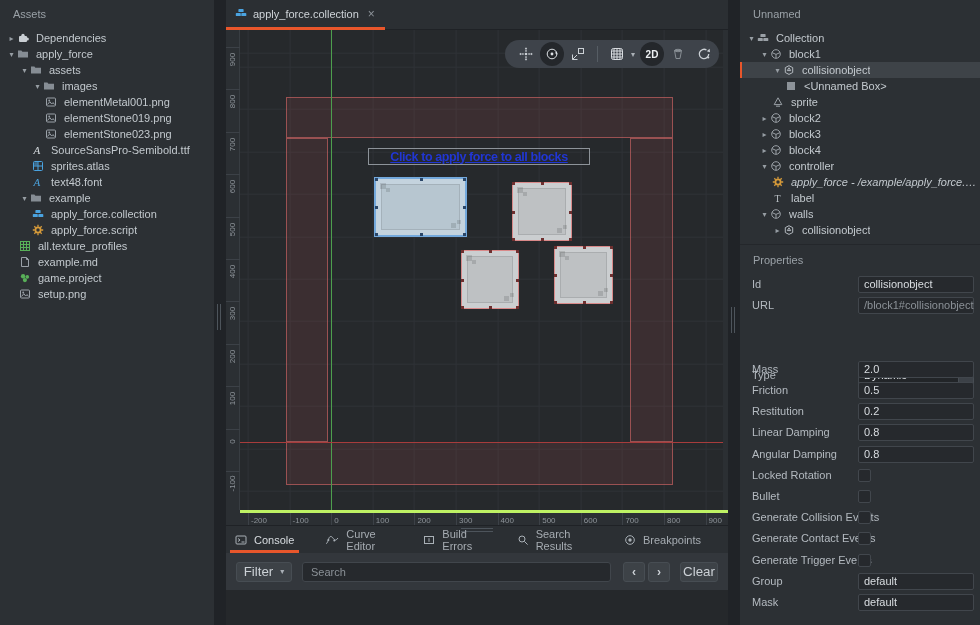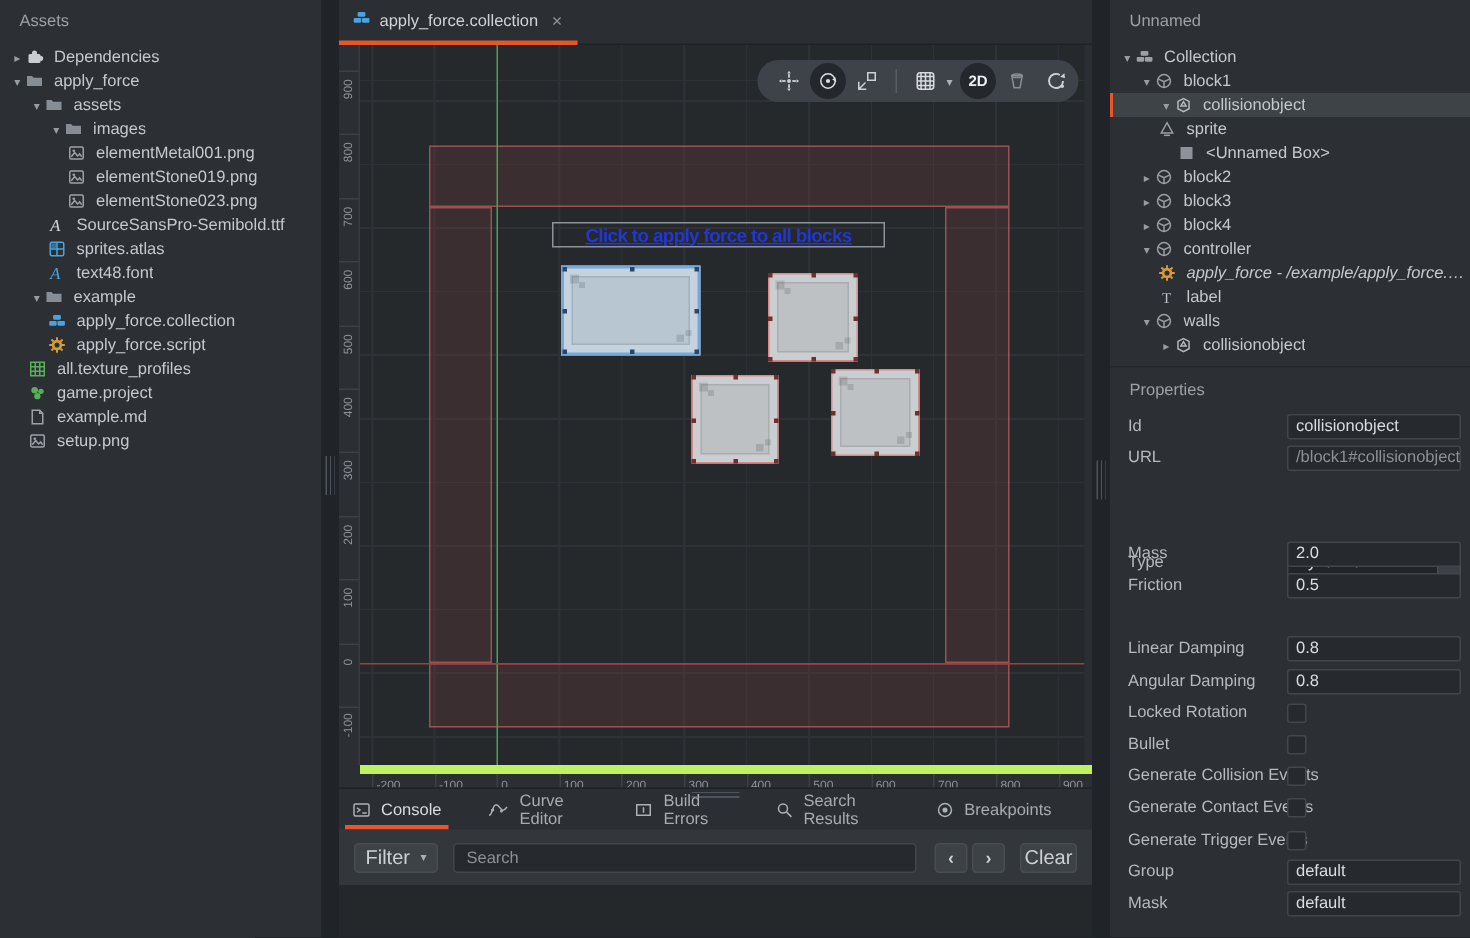--- a/index.html
+++ b/index.html
@@ -30,21 +30,21 @@
 
   
   .tabbar { position:absolute; left:0; top:0; right:0; height:30px; background:#2b2f33; border-bottom:1px solid #1f2226; }
   .tab { position:absolute; left:0; top:0; height:30px; display:flex; align-items:center; gap:6px;
          padding:0 10px 0 9px; border-bottom:3px solid #e8562b; color:#ced3d8; }
   .tab .close { color:#8d9399; font-size:12px; margin-left:3px; }
 
   
   .viewport { position:absolute; left:0; top:30px; width:502px; height:495px; background:#2b2f33; }
   .ruler-y { position:absolute; left:0; top:0; width:14px; height:480px; background:#2b2f33; border-right:1px solid #383d42; }
-  .ruler-x { position:absolute; left:14px; top:480px; width:488px; height:15px; background:#2b2f33; border-top:6px solid #bef264; }
+  .ruler-x { position:absolute; left:14px; top:480px; width:488px; height:15px; background:#2b2f33; border-top:3px solid #bef264; }
   .rlabel { position:absolute; color:#8d9399; font-size:8px; }
   .rtick-x { position:absolute; top:0; width:1px; height:15px; background:#3c4147; }
   .rtick-y { position:absolute; left:0; height:1px; width:14px; background:#3c4147; }
   .scene { position:absolute; left:14px; top:0; width:483px; height:480px; overflow:hidden; background:#26292c;
            background-image:
              repeating-linear-gradient(to right,#2e3136 0,#2e3136 1px,transparent 1px,transparent 41.6px),
              repeating-linear-gradient(to bottom,#2e3136 0,#2e3136 1px,transparent 1px,transparent 42.4px);
            background-position:7.6px 0, 0 36.7px; }
   .axis-y { position:absolute; width:1px; top:0; height:480px; background:#4d9e4d; }
   .axis-x { position:absolute; height:1px; left:0; width:483px; background:#a83c3c; }
@@ -262,39 +262,39 @@
                 <rect x="1.5" y="1.5" width="9" height="9"></rect>
                 <path d="M1.5 4.5h9M1.5 7.5h9M4.5 1.5v9M7.5 1.5v9"></path>
               </g>
             </svg>
           </span>
           <span class="tlabel">all.texture_profiles</span>
         </div>
         <div class="trow" style="padding-left: 19px;">
           <span class="ticon">
             <svg width="12" height="12" viewBox="0 0 12 12">
+              <g fill="none" stroke="#9aa1a8">
+                <path d="M2.5 1.5h5l2 2v7h-7z"></path>
+                <path d="M7.5 1.5v2h2"></path>
+              </g>
+            </svg>
+          </span>
+          <span class="tlabel">example.md</span>
+        </div>
+        <div class="trow" style="padding-left: 19px;">
+          <span class="ticon">
+            <svg width="12" height="12" viewBox="0 0 12 12">
               <g fill="#58b058">
                 <circle cx="4.1" cy="4.2" r="2.2"></circle>
                 <circle cx="8.3" cy="4.9" r="1.8"></circle>
                 <circle cx="5.9" cy="8.1" r="2.1"></circle>
               </g>
             </svg>
           </span>
           <span class="tlabel">game.project</span>
-        </div>
-        <div class="trow" style="padding-left: 19px;">
-          <span class="ticon">
-            <svg width="12" height="12" viewBox="0 0 12 12">
-              <g fill="none" stroke="#9aa1a8">
-                <path d="M2.5 1.5h5l2 2v7h-7z"></path>
-                <path d="M7.5 1.5v2h2"></path>
-              </g>
-            </svg>
-          </span>
-          <span class="tlabel">example.md</span>
         </div>
         <div class="trow" style="padding-left: 19px;">
           <span class="ticon">
             <svg width="12" height="12" viewBox="0 0 12 12">
               <g fill="none" stroke="#9aa1a8">
                 <rect x="1.5" y="2" width="9" height="8" rx="1"></rect>
                 <path d="M2.5 8.5l2.3-2.8 1.9 2.3 1.4-1.4 1.4 1.9"></path>
               </g>
               <circle cx="4.2" cy="4.5" r=".9" fill="#9aa1a8"></circle>
             </svg>
@@ -626,38 +626,38 @@
           <span class="ticon">
             <svg width="12" height="12" viewBox="0 0 12 12">
               <g fill="none" stroke="#b3b9bf">
                 <path d="M2.3 3.6 6 1.7l3.7 1.9v4.9L6 10.4 2.3 8.5z"></path>
                 <path d="M4.3 6.6 6 3.8l1.7 2.8z"></path>
               </g>
             </svg>
           </span>
           <span class="tlabel">collisionobject</span>
         </div>
+        <div class="trow" style="padding-left: 45px;">
+          <span class="ticon">
+            <svg width="12" height="12" viewBox="0 0 12 12">
+              <rect x="2" y="2" width="8" height="8" fill="#8d9399"></rect>
+            </svg>
+          </span>
+          <span class="tlabel">&lt;Unnamed Box&gt;</span>
+        </div>
         <div class="trow" style="padding-left: 32px;">
           <span class="ticon">
             <svg width="12" height="12" viewBox="0 0 12 12">
               <g fill="none" stroke="#9aa0a6">
                 <path d="M6 1.8 9.8 8.6H2.2z"></path>
                 <path d="M4 10.2h4"></path>
               </g>
             </svg>
           </span>
           <span class="tlabel">sprite</span>
-        </div>
-        <div class="trow" style="padding-left: 45px;">
-          <span class="ticon">
-            <svg width="12" height="12" viewBox="0 0 12 12">
-              <rect x="2" y="2" width="8" height="8" fill="#8d9399"></rect>
-            </svg>
-          </span>
-          <span class="tlabel">&lt;Unnamed Box&gt;</span>
         </div>
         <div class="trow" style="padding-left: 19px;">
           <span class="arrow">▸</span>
           <span class="ticon">
             <svg width="12" height="12" viewBox="0 0 12 12">
               <g fill="none" stroke="#9aa0a6">
                 <circle cx="6" cy="6" r="4.3"></circle>
                 <path d="M2 4.6l4 1.8 4-1.8M6 6.4v3.9"></path>
               </g>
             </svg>
@@ -773,20 +773,26 @@
           <div class="pctrl">
             <div class="f">2.0</div>
           </div>
         </div>
         <div class="prow" style="top: 108px;">
           <span class="plabel">Friction</span>
           <div class="pctrl">
             <div class="f">0.5</div>
           </div>
         </div>
+        <div class="prow" style="top: 129.2px;">
+          <span class="plabel">Restitution</span>
+          <div class="pctrl">
+            <div class="f">0.2</div>
+          </div>
+        </div>
         <div class="prow" style="top: 150.4px;">
           <span class="plabel">Linear Damping</span>
           <div class="pctrl">
             <div class="f">0.8</div>
           </div>
         </div>
         <div class="prow" style="top: 171.6px;">
           <span class="plabel">Angular Damping</span>
           <div class="pctrl">
             <div class="f">0.8</div>

